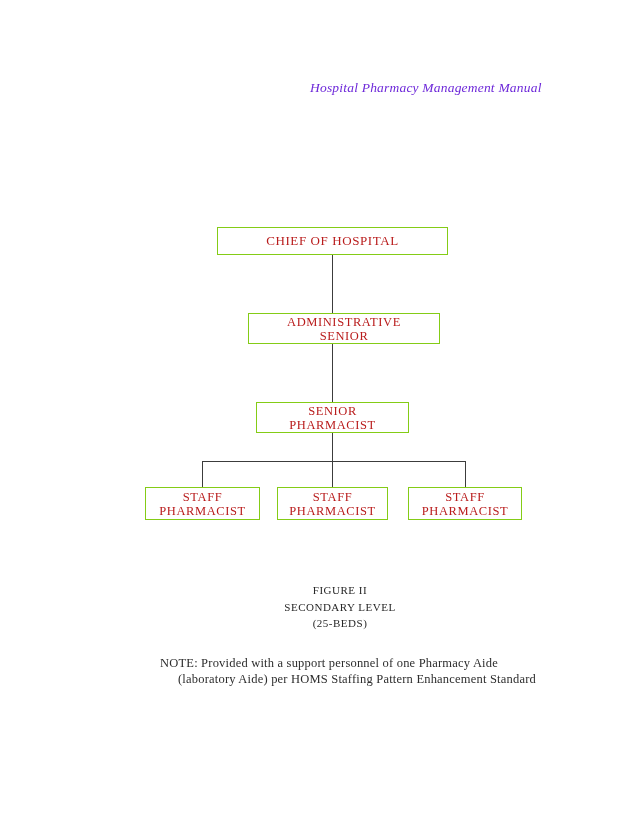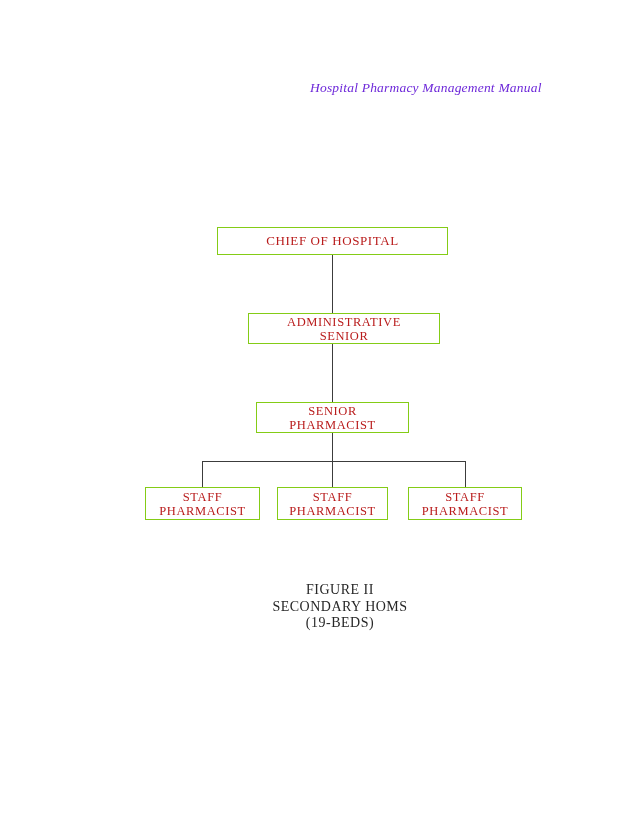--- a/index.html
+++ b/index.html
@@ -52,21 +52,21 @@
   .conn-senior-bus   { left: 332px; top: 433px; width: 1px; height: 28px; }
   .conn-bus          { left: 202px; top: 461px; width: 264px; height: 1px; }
   .conn-drop-left    { left: 202px; top: 461px; width: 1px; height: 26px; }
   .conn-drop-mid     { left: 332px; top: 461px; width: 1px; height: 26px; }
   .conn-drop-right   { left: 465px; top: 461px; width: 1px; height: 26px; }
 
   .figure-caption {
     position: absolute;
     left: 220px; top: 582px; width: 240px;
     text-align: center;
-    font-size: 14px;
+    font-size: 11px;
     letter-spacing: 0.5px;
     line-height: 16.5px;
     color: #272727;
   }
   .note {
     position: absolute;
     left: 160px; top: 656px; width: 380px;
     font-size: 12.5px;
     line-height: 15.5px;
     letter-spacing: 0.2px;
@@ -113,18 +113,22 @@
   <div class="connector conn-chief-admin"></div>
   <div class="connector conn-admin-senior"></div>
   <div class="connector conn-senior-bus"></div>
   <div class="connector conn-bus"></div>
   <div class="connector conn-drop-left"></div>
   <div class="connector conn-drop-mid"></div>
   <div class="connector conn-drop-right"></div>
 
   <div class="figure-caption">
     <div>FIGURE II</div>
-    <div>SECONDARY HOMS</div>
-    <div>(19-BEDS)</div>
+    <div>SECONDARY LEVEL</div>
+    <div>(25-BEDS)</div>
   </div>
 
+  <div class="note">
+    <div class="note-line1">NOTE: Provided with a support personnel of one Pharmacy Aide</div>
+    <div class="note-line2">(laboratory Aide) per HOMS Staffing Pattern Enhancement Standard</div>
+  </div>
 
 </div>
 
 </body></html>

